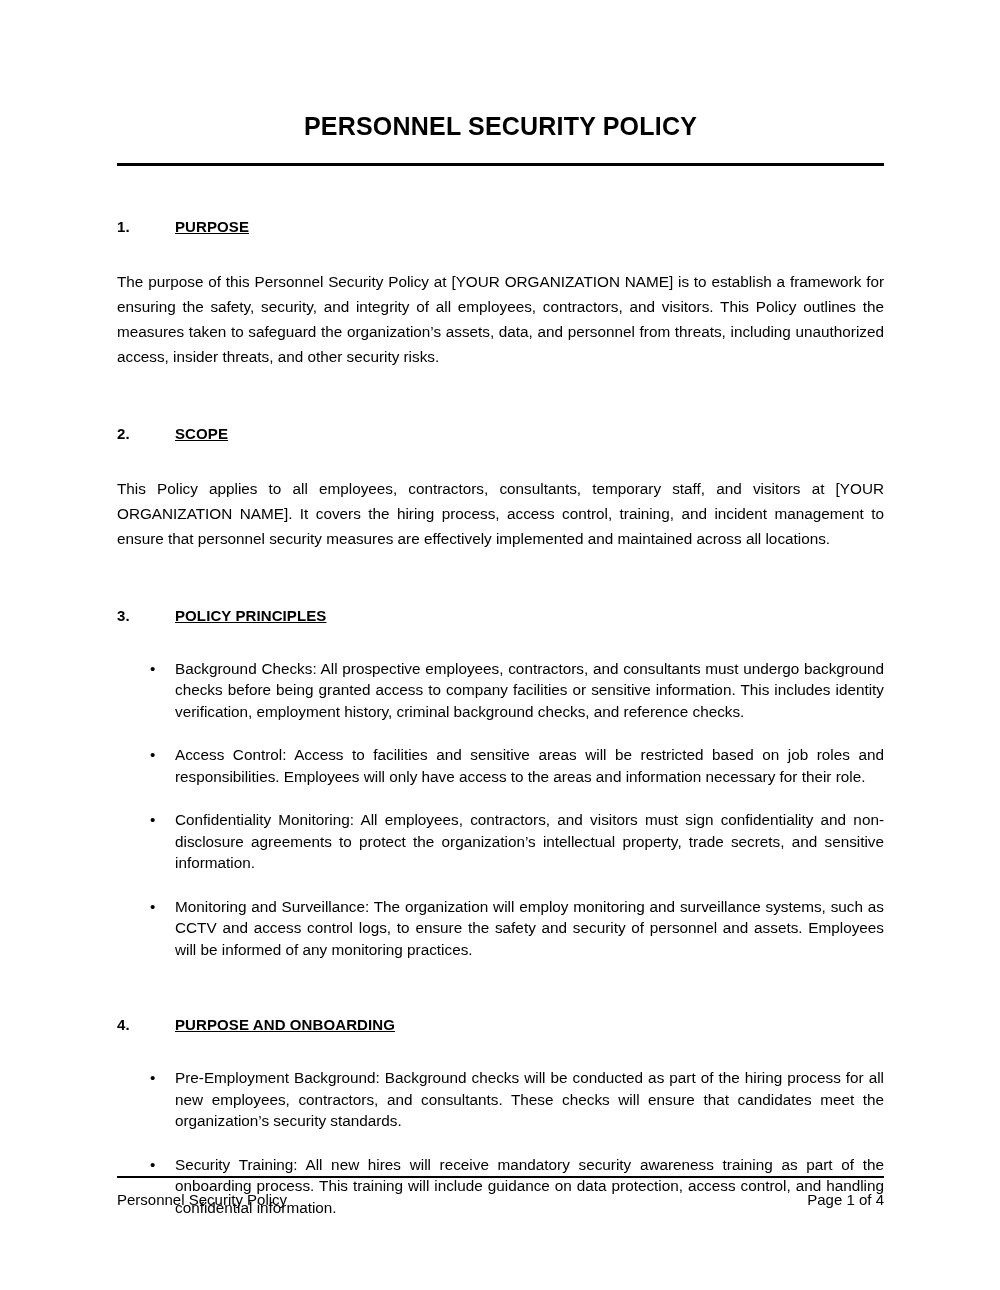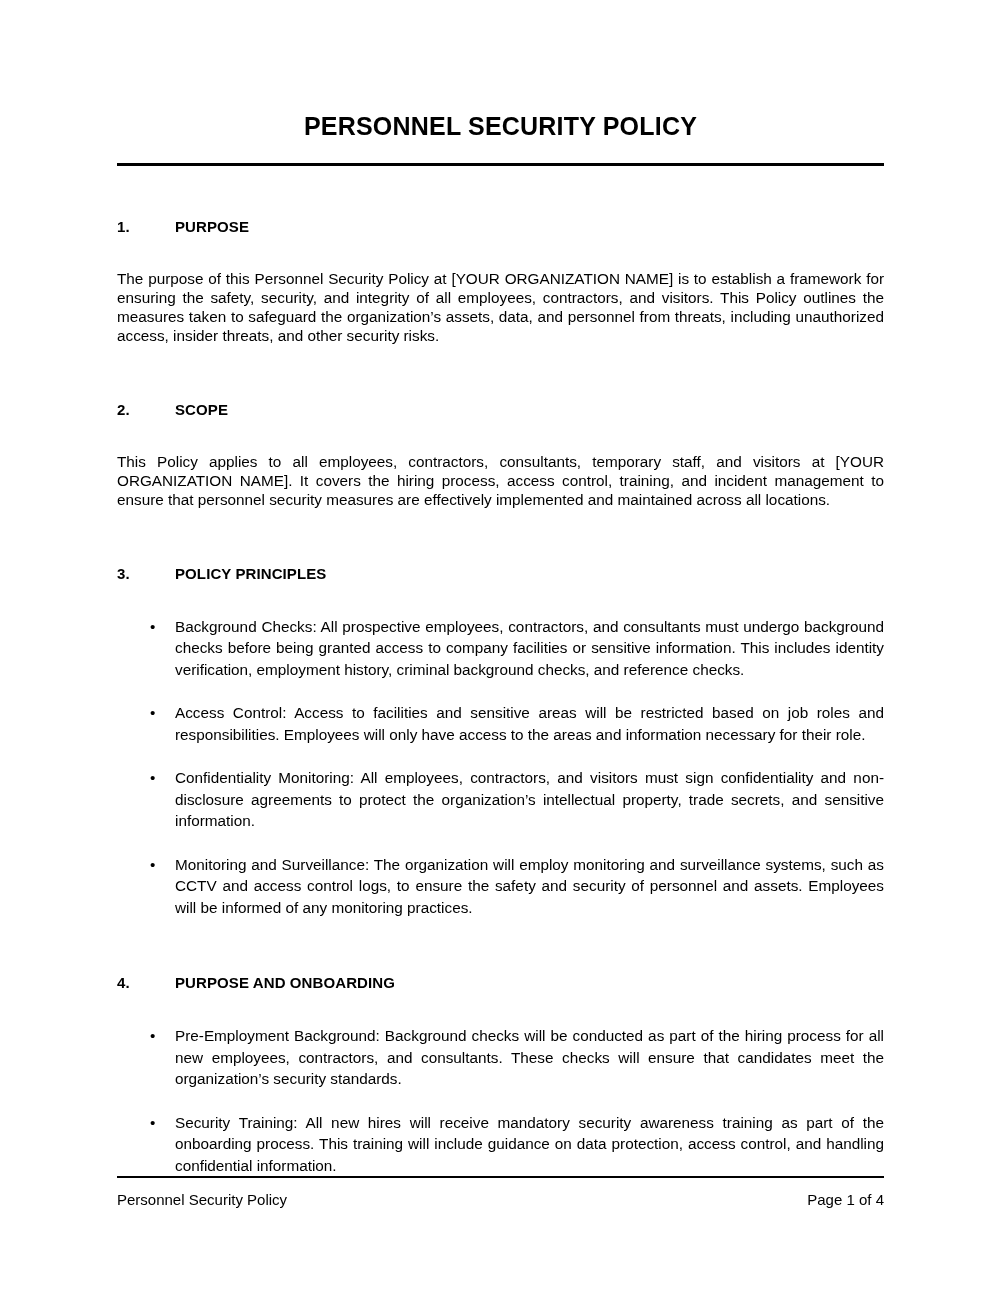--- a/index.html
+++ b/index.html
@@ -50,29 +50,30 @@
     font-weight: bold;
     letter-spacing: 0.1px;
     margin: 0;
   }
   .section-heading .num {
     width: 58px;
     flex: 0 0 58px;
   }
   .section-heading .label {
     flex: 1 1 auto;
+    text-decoration: underline;
   }
   .gap-before-h1 { height: 52px; }
   .gap-before-h  { height: 56px; }
   .gap-after-h   { height: 34px; }
 
   
   .para {
     font-size: 15.3px;
-    line-height: 19px;
+    line-height: 25px;
     text-align: justify;
     text-justify: inter-word;
     margin: 0;
   }
 
   
   .bullet-list {
     margin: 0;
     padding: 0;
     list-style: none;

